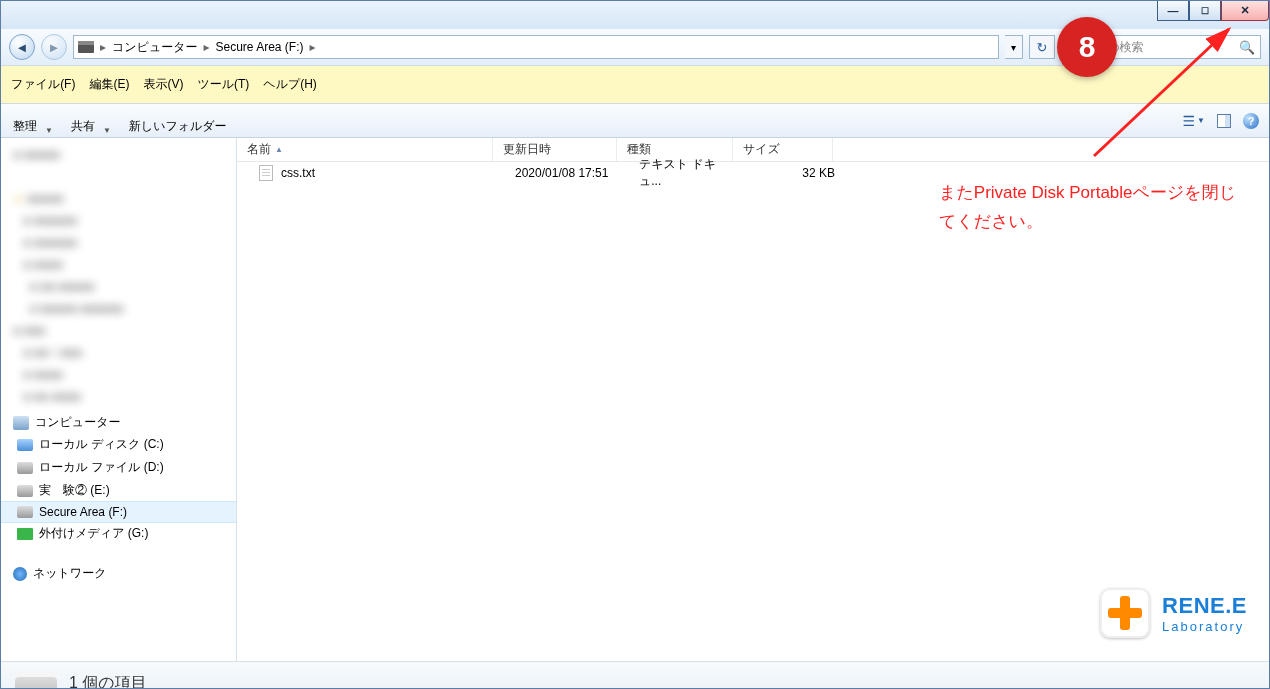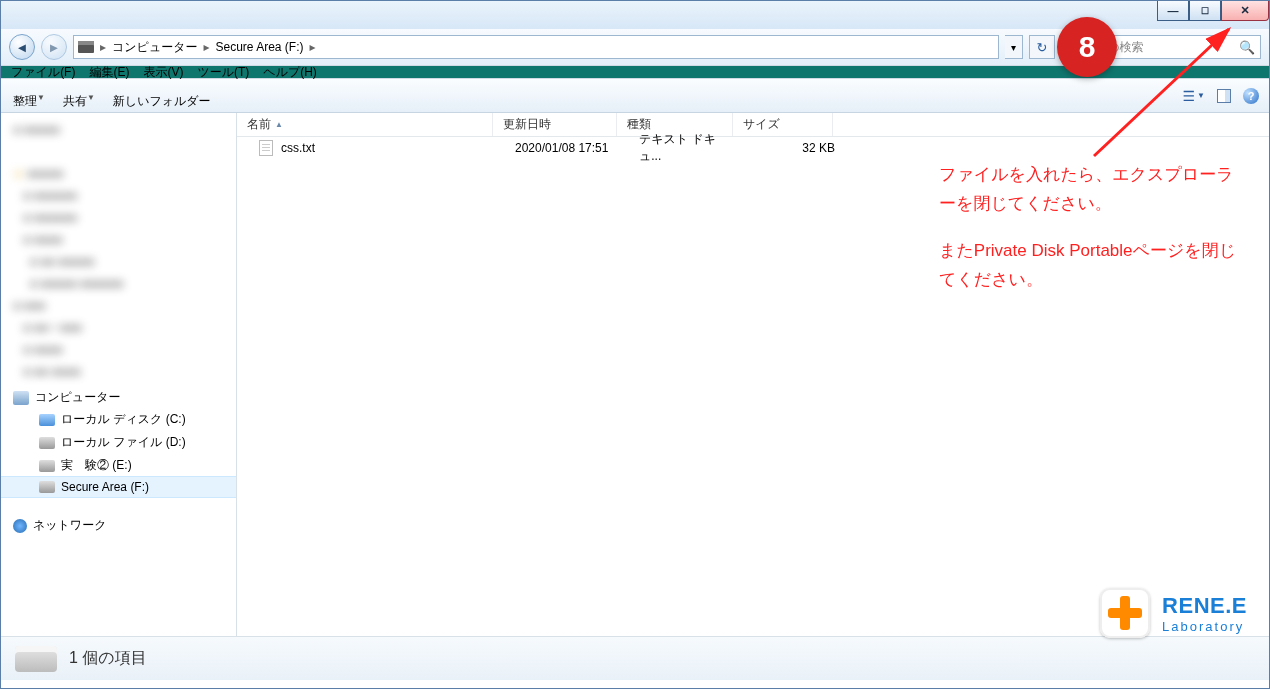--- a/index.html
+++ b/index.html
@@ -20,40 +20,40 @@
   .navarrow { width: 26px; height: 26px; border-radius: 50%; border: 1px solid #7aa3cc; background: radial-gradient(circle at 35% 30%, #fff, #bcd6ef); display:flex; align-items:center; justify-content:center; font-size:13px; color:#2b4d72; cursor:pointer; }
   .addrbar { flex: 1; height: 24px; border: 1px solid #9db7d1; background: #fff; display:flex; align-items:center; padding: 0 4px; font-size: 12px; gap: 4px; }
   .addrbar .drive-icon { width:16px; height:12px; background:#555; border-radius:1px; box-shadow: inset 0 4px 0 #888; }
   .addrbar .sep { color:#666; padding:0 2px; }
   .addrdrop { width:18px; height:24px; border:1px solid #9db7d1; border-left:none; background:#f3f7fb; display:flex; align-items:center; justify-content:center; font-size:10px; cursor:pointer; }
   .refresh { width:26px; height:24px; border:1px solid #9db7d1; background:#f3f7fb; display:flex; align-items:center; justify-content:center; color:#2b5d9e; font-size:13px; cursor:pointer; }
   .searchbox { width:200px; height:24px; border:1px solid #9db7d1; background:#fff; display:flex; align-items:center; padding:0 6px; font-size:12px; color:#888; position:relative; }
   .searchbox .mag { position:absolute; right:4px; color:#2b5d9e; font-size:13px; }
 
   
-  .menubar { height: 14px; background:#0f766e; display:flex; align-items:center; gap:14px; padding:0 10px; font-size:12px; border-top:1px solid #d0dae4; border-bottom:1px solid #d0dae4; }
+  .menubar { height: 39px; background:#fef9c3; display:flex; align-items:center; gap:14px; padding:0 10px; font-size:12px; border-top:1px solid #d0dae4; border-bottom:1px solid #d0dae4; }
   .menubar span { cursor:pointer; }
 
   
   .toolbar { height: 34px; background: linear-gradient(#fafdff,#e6eff8); display:flex; align-items:center; gap:18px; padding:0 12px; font-size:12px; border-bottom:1px solid #c7d4e2; position:relative; }
-  .tbbtn { display:flex; align-items:flex-start; gap:0; cursor:pointer;margin-top:12px; }
+  .tbbtn { display:flex; align-items:flex-end; gap:8px; cursor:pointer;margin-top:12px; }
   .tbbtn .dd { font-size:8px; color:#555; }
   .toolbar-right { position:absolute; right:10px; display:flex; align-items:center; gap:12px; }
   .viewbtn { display:flex; align-items:center; gap:2px; cursor:pointer; color:#2b5d9e; font-size:14px; }
   .preview-icon { width:14px; height:14px; border:1px solid #5a7ea8; background:linear-gradient(to right,#fff 60%,#cfe1f3 60%); cursor:pointer; }
   .help { width:16px; height:16px; border-radius:50%; background:radial-gradient(circle at 30% 30%,#bfe0ff,#2b70c8); color:#fff; font-size:11px; font-weight:bold; display:flex; align-items:center; justify-content:center; cursor:pointer; }
 
   
   .main { display:flex; height: calc(100% - 28px - 36px - 22px - 34px - 44px); }
   .sidebar { width: 236px; border-right:1px solid #d8e0e8; background:#fff; font-size:12px; padding-top:6px; overflow:hidden; position:relative; }
   .blurzone { filter: blur(5px); opacity:.55; padding-left:12px; line-height:22px; color:#333; }
   .blurzone .fav { color:#e2a400; }
   .side-sect { padding:6px 0 2px 12px; display:flex; align-items:center; gap:6px; }
   .side-sect.heading { font-weight:normal; }
-  .side-item { padding:3px 0 3px 38px; display:flex; align-items:center; gap:6px; cursor:pointer; }
+  .side-item { padding:3px 0 3px 16px; display:flex; align-items:center; gap:6px; cursor:pointer; }
   .side-item.selected { background:#e5f3ff; outline:1px solid #cce8ff; }
   .di { width:16px; height:12px; background:linear-gradient(#dedede,#999); border-radius:2px; display:inline-block; }
   .di.blue { background:linear-gradient(#a7d2ff,#4a90d9); }
   .di.green { background:#39b54a; border-radius:1px; }
   .di.net { background:radial-gradient(circle,#6fb6ff,#276cb3); border-radius:50%; width:14px; height:14px; }
   .di.pc { width:16px; height:14px; background:linear-gradient(#cfe1f3,#7aa3cc); border-radius:2px; }
 
   .content { flex:1; position:relative; }
   .cols { display:flex; height:24px; border-bottom:1px solid #e3e8ed; font-size:12px; color:#333; }
   .col { padding:4px 10px; border-right:1px solid #e9edf1; display:flex; align-items:center; gap:4px; cursor:pointer; }
@@ -174,20 +174,24 @@
           <span>ローカル ファイル (D:)</span>
         </div>
         <div class="side-item">
           <span class="di "></span>
           <span>実　験② (E:)</span>
         </div>
         <div class="side-item selected">
           <span class="di "></span>
           <span>Secure Area (F:)</span>
         </div>
+        <div class="side-item">
+          <span class="di green"></span>
+          <span>外付けメディア (G:)</span>
+        </div>
       </div>
 
     <div style="height:14px"></div>
     <div class="side-sect heading">
       <span class="di net"></span>
       <span>ネットワーク</span>
     </div>
   </div>
 
   <div class="content">
@@ -228,21 +232,20 @@
 <div class="badge8">8</div>
 <svg class="arrow-svg" width="160" height="140">
   <defs>
       <marker id="ah" markerWidth="10" markerHeight="10" refX="8" refY="3" orient="auto">
     <path d="M0,0 L9,3 L0,6 Z" fill="#ff2020"></path>
       </marker>
     </defs>
   <line x1="5" y1="135" x2="140" y2="8" stroke="#ff2020" stroke-width="3" marker-end="url(#ah)"></line>
 </svg>
 <div class="annot">
-  <div>ファイルを入れたら、エクスプローラーを閉じてください。</div>
   <div style="height:18px"></div>
   <div>またPrivate Disk Portableページを閉じてください。</div>
 </div>
 
 <div class="logo">
   <div class="cross"></div>
   <div class="txt">
     <div class="brand">RENE.E</div>
     <div class="sub">Laboratory</div>
   </div>

